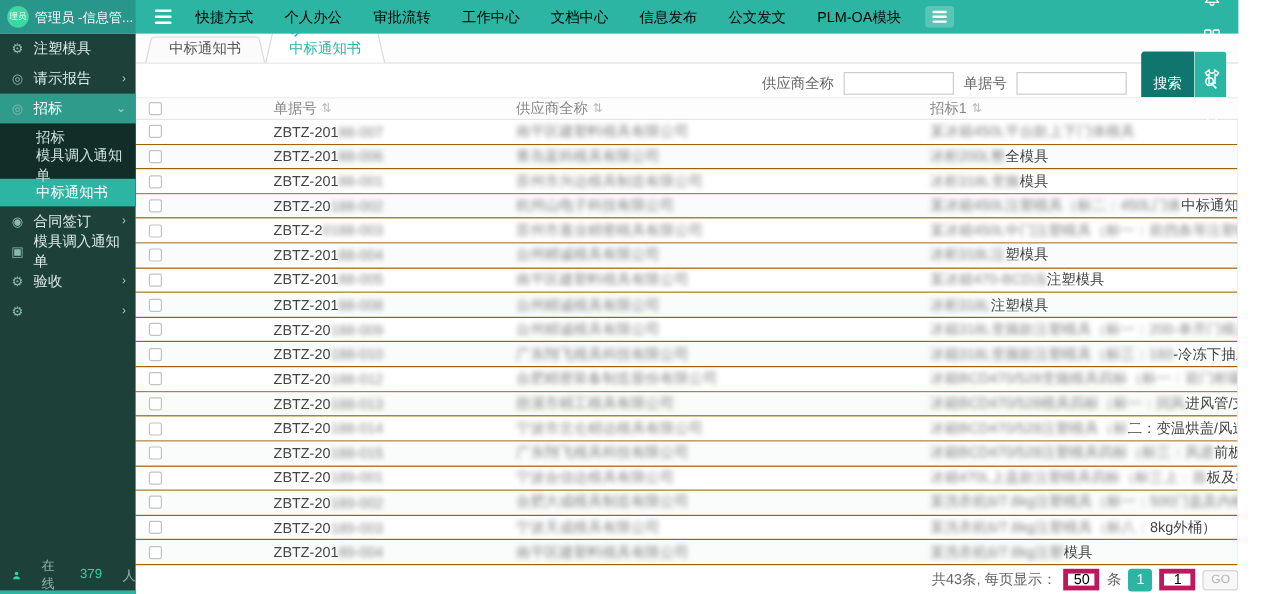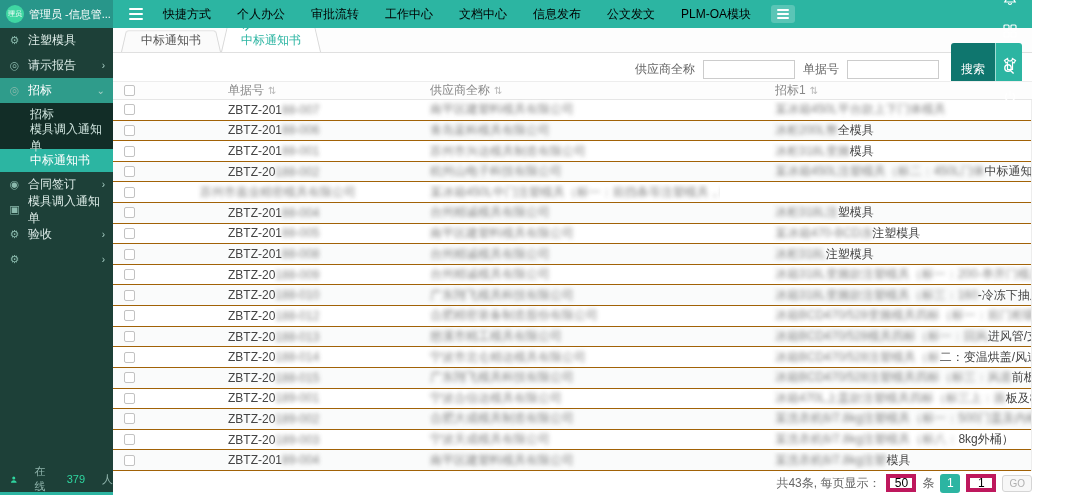--- a/index.html
+++ b/index.html
@@ -267,20 +267,21 @@
           <div class="col-bid"><span class="blur">冰柜318L变频</span><span>模具</span></div>
         </div>
         <div class="grid-row tr">
           <span class="cb"></span>
           <div class="col-doc"><span>ZBTZ-20</span><span class="blur">188-002</span></div>
           <div class="col-sup"><span class="blur">杭州山电子科技有限公司</span></div>
           <div class="col-bid"><span class="blur">某冰箱450L注塑模具（标二：450L门体</span><span>中标通知书）</span></div>
         </div>
         <div class="grid-row tr">
           <span class="cb"></span>
+          <div class="col-doc"><span>ZBTZ-2</span><span class="blur">0188-003</span></div>
           <div class="col-sup"><span class="blur">苏州市嘉业精密模具有限公司</span></div>
           <div class="col-bid"><span class="blur">某冰箱450L中门注塑模具（标一：前挡条等注塑模具，标</span></div>
         </div>
         <div class="grid-row tr">
           <span class="cb"></span>
           <div class="col-doc"><span>ZBTZ-201</span><span class="blur">88-004</span></div>
           <div class="col-sup"><span class="blur">台州精诚模具有限公司</span></div>
           <div class="col-bid"><span class="blur">冰柜318L注</span><span>塑模具</span></div>
         </div>
         <div class="grid-row tr">

